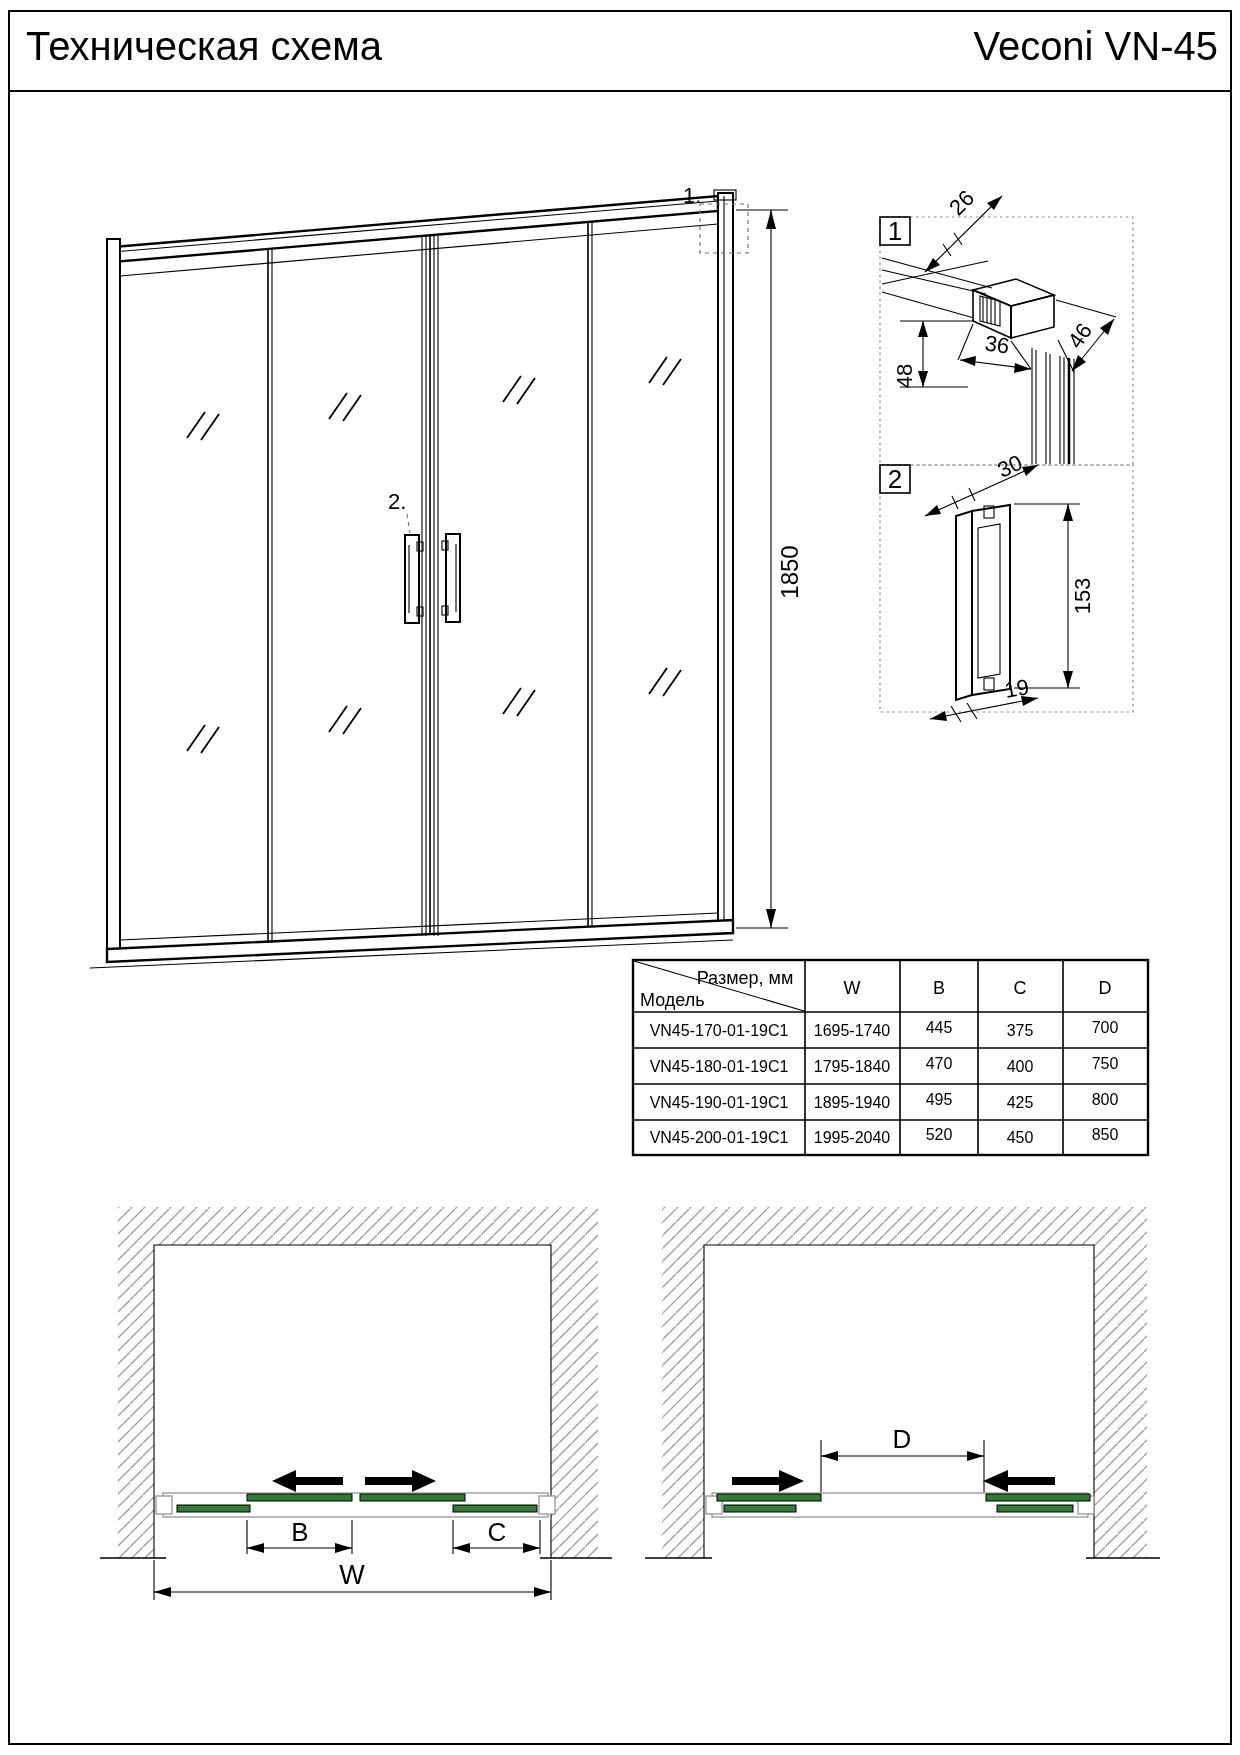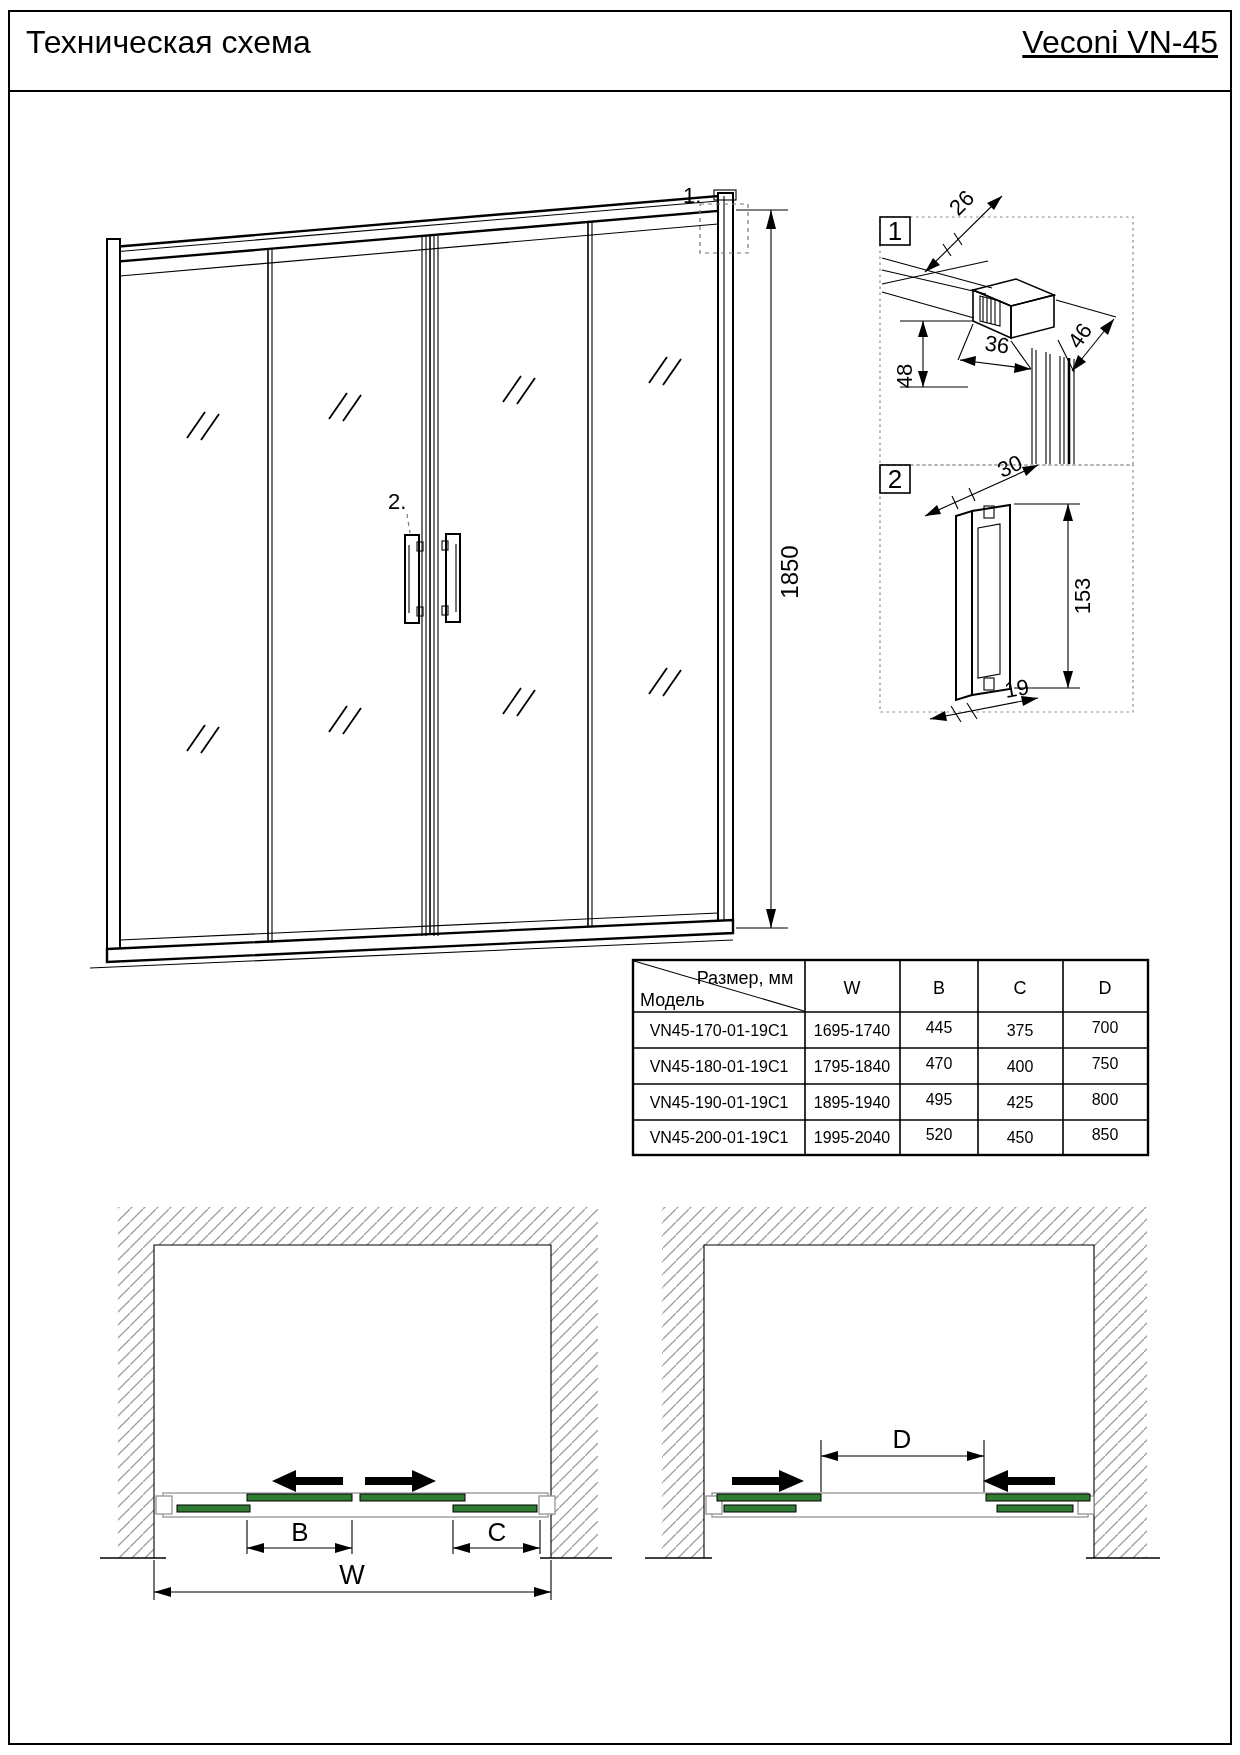--- a/index.html
+++ b/index.html
@@ -1,22 +1,22 @@
 <!DOCTYPE html>
 <html><head>
 <meta charset="utf-8">
 <style>
   html,body{margin:0;padding:0;background:#e9e9e9;}
   .page{position:relative;width:1240px;height:1755px;background:#fff;
         font-family:"Liberation Sans",sans-serif;overflow:hidden;}
   .frame{position:absolute;left:8px;top:10px;right:8px;bottom:10px;
          border:2px solid #000;pointer-events:none;}
   .hdr-rule{position:absolute;left:8px;right:8px;top:90px;height:2px;background:#000;}
-  .title-left{position:absolute;left:26px;top:24px;font-size:32px;color:#000;white-space:nowrap;}
-  .title-right{position:absolute;right:22px;top:24px;font-size:32px;color:#000;white-space:nowrap;text-decoration:underline;}
+  .title-left{position:absolute;left:26px;top:24px;font-size:40px;color:#000;white-space:nowrap;}
+  .title-right{position:absolute;right:22px;top:24px;font-size:40px;color:#000;white-space:nowrap;}
   svg{position:absolute;left:0;top:0;}
   .ln{stroke:#000;stroke-width:1.6;fill:none}
   .ln2{stroke:#000;stroke-width:2.4;fill:#fff}
   .lnw{stroke:#000;stroke-width:2;fill:#fff}
   .thin{stroke:#000;stroke-width:1.1;fill:none}
   .dim{stroke:#000;stroke-width:1.1;fill:none}
   .arr{fill:#000;stroke:none}
   .dotted{stroke:#8a8a8a;stroke-width:1.2;stroke-dasharray:2.5,3.5;fill:none}
   .dash{stroke:#777;stroke-width:1.2;stroke-dasharray:4,4;fill:none}
   .gray{stroke:#9c9c9c;stroke-width:1.4;fill:#fff}

